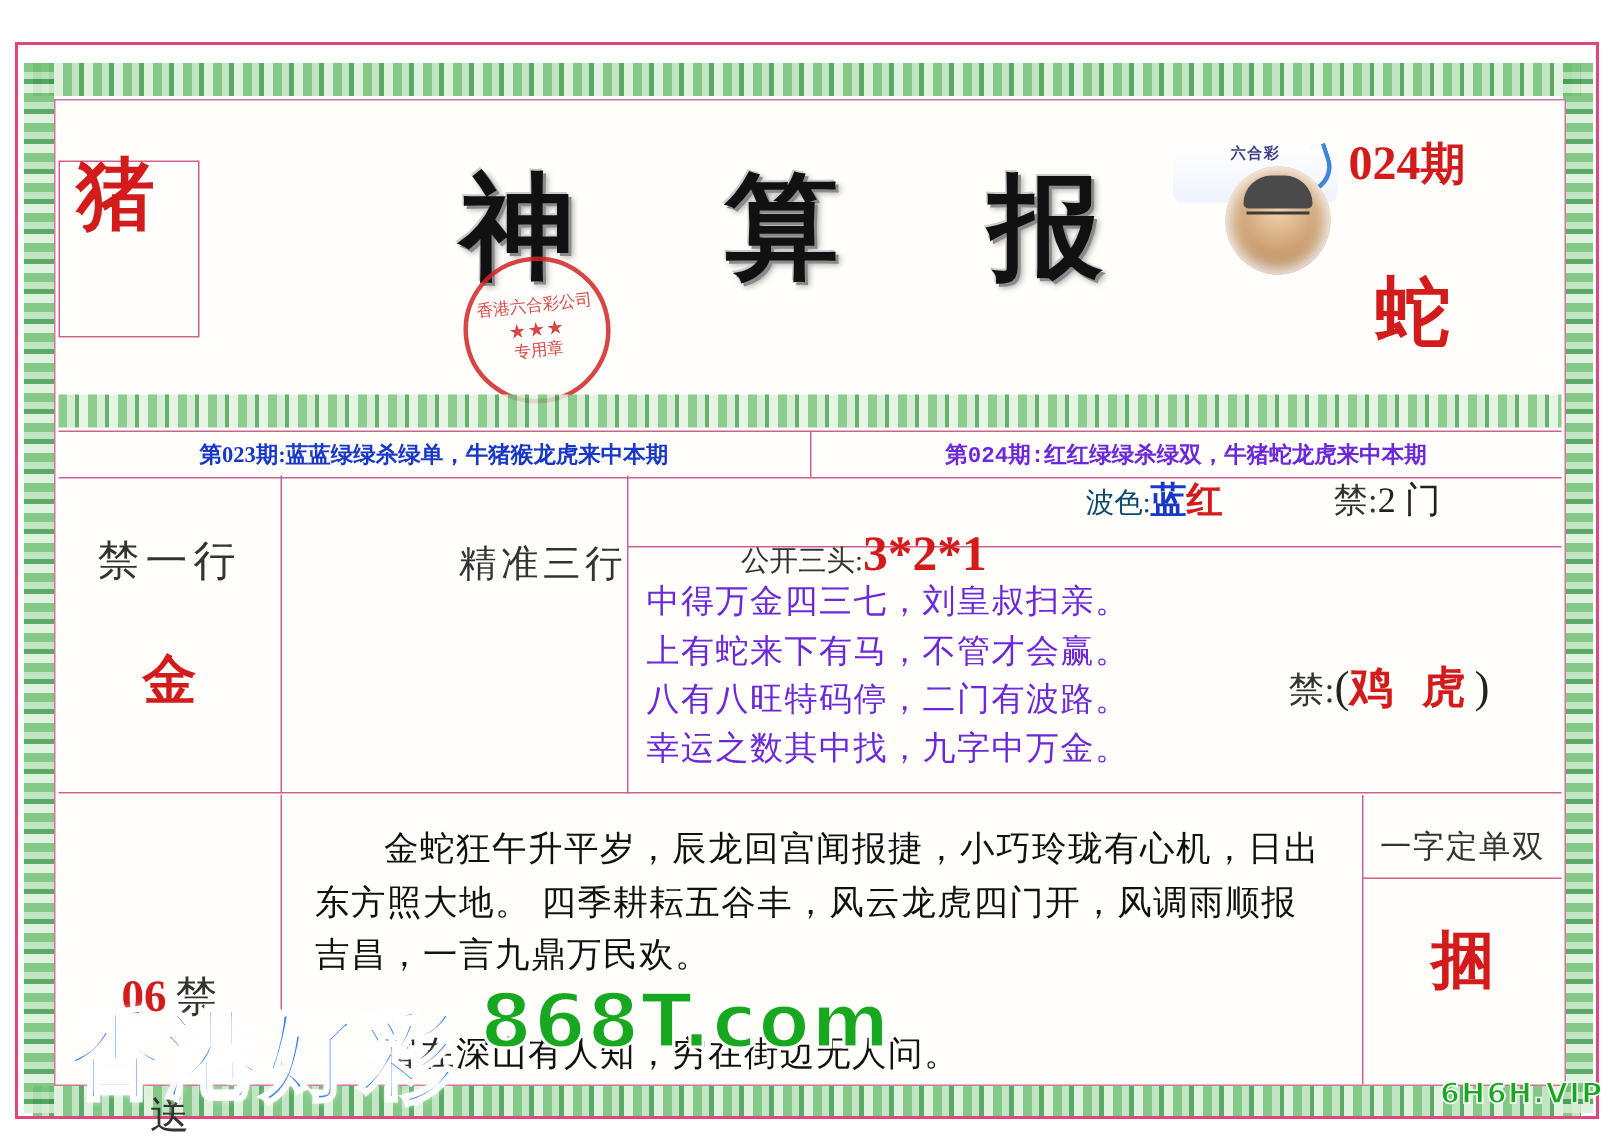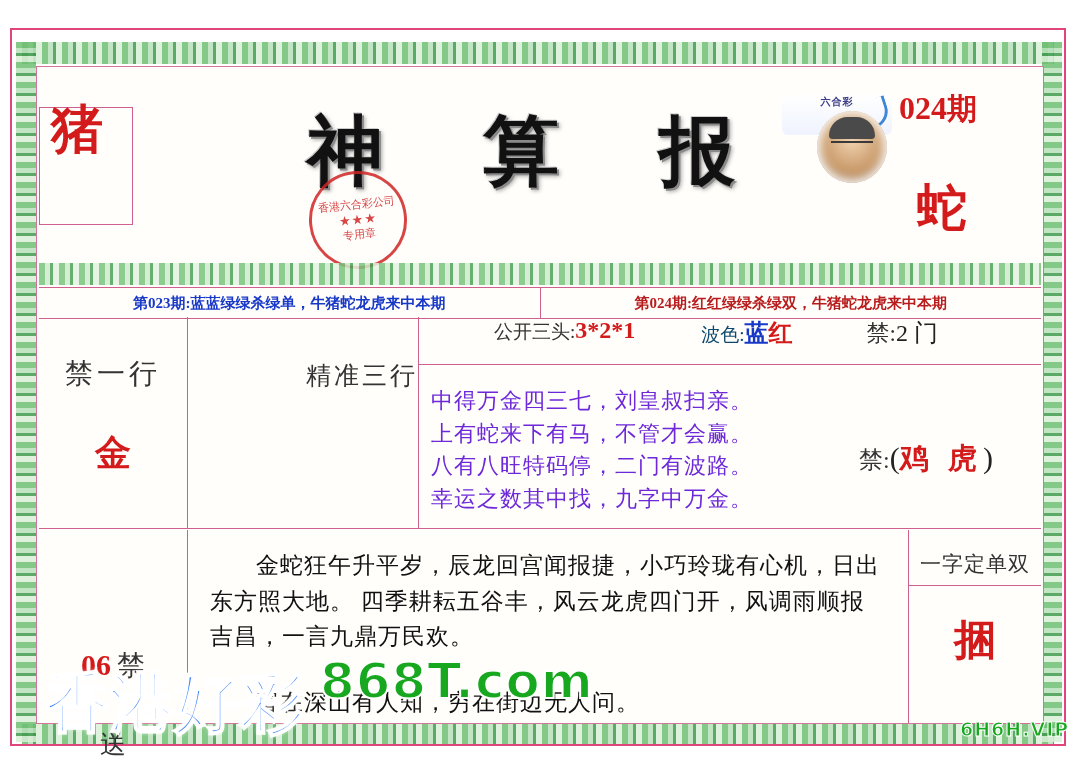--- a/index.html
+++ b/index.html
@@ -210,21 +210,21 @@
   .band-cell {
     flex: 1;
     display: flex;
     align-items: center;
     justify-content: center;
     font-size: 15px;
     color: #1838c8;
     font-weight: bold;
     white-space: nowrap;
   }
-  .band-cell.right { color: #b91c1c; }
+  .band-cell.right { color: #6d28d9; font-family: Liberation Mono, monospace; }
   .band-sep {
     width: 1px;
     background: #cf5f8d;
   }
 
   
   .mid {
     position: absolute;
     left: 2px; top: 250px;
     width: 1002px; height: 212px;
@@ -274,21 +274,21 @@
   }
 
   .top-strip {
     position: absolute;
     left: 380px; top: 0; width: 622px; height: 48px;
     display: flex;
     align-items: flex-start;
   }
   .ts-item { display: flex; align-items: baseline; }
   .ts-label { font-size: 19px; color: #333; }
-  .ts-val-red { font-size: 24px; color: #d41b1b; font-weight: bold; }
+  .ts-val-red { font-size: 33px; color: #d41b1b; font-weight: bold; margin-top: 35px; }
   .ts-val-dual { font-size: 24px; font-weight: bold; }
   .ts-val-dual .b { color: #1838c8; }
   .ts-val-dual .r { color: #d41b1b; }
   .ts-val-plain { font-size: 24px; color: #222; }
 
   .poem {
     position: absolute;
     left: 392px; top: 68px;
     width: 430px;
     color: #6d28d9;
@@ -441,21 +441,21 @@
       <div class="issue">
         <span class="num">024</span><span>期</span>
       </div>
 
       <div class="zodiac-right">蛇</div>
     </div>
 
     <div class="divider-garland"></div>
 
     <div class="band">
-      <div class="band-cell">第023期:蓝蓝绿绿杀绿单，牛猪蛇龙虎来中本期</div>
+      <div class="band-cell">第023期:蓝蓝绿绿杀绿单，牛猪猴龙虎来中本期</div>
       <div class="band-sep"></div>
       <div class="band-cell right">第024期:红红绿绿杀绿双，牛猪蛇龙虎来中本期</div>
     </div>
 
     <div class="mid">
       <div class="vline" style="left:148px; top:0; height:212px;"></div>
       <div class="vline" style="left:379px; top:0; height:212px;"></div>
       <div class="hline" style="left:379px; top:47px; width:623px;"></div>
       <div class="hline" style="left:0; top:211px; width:1002px;"></div>
 

